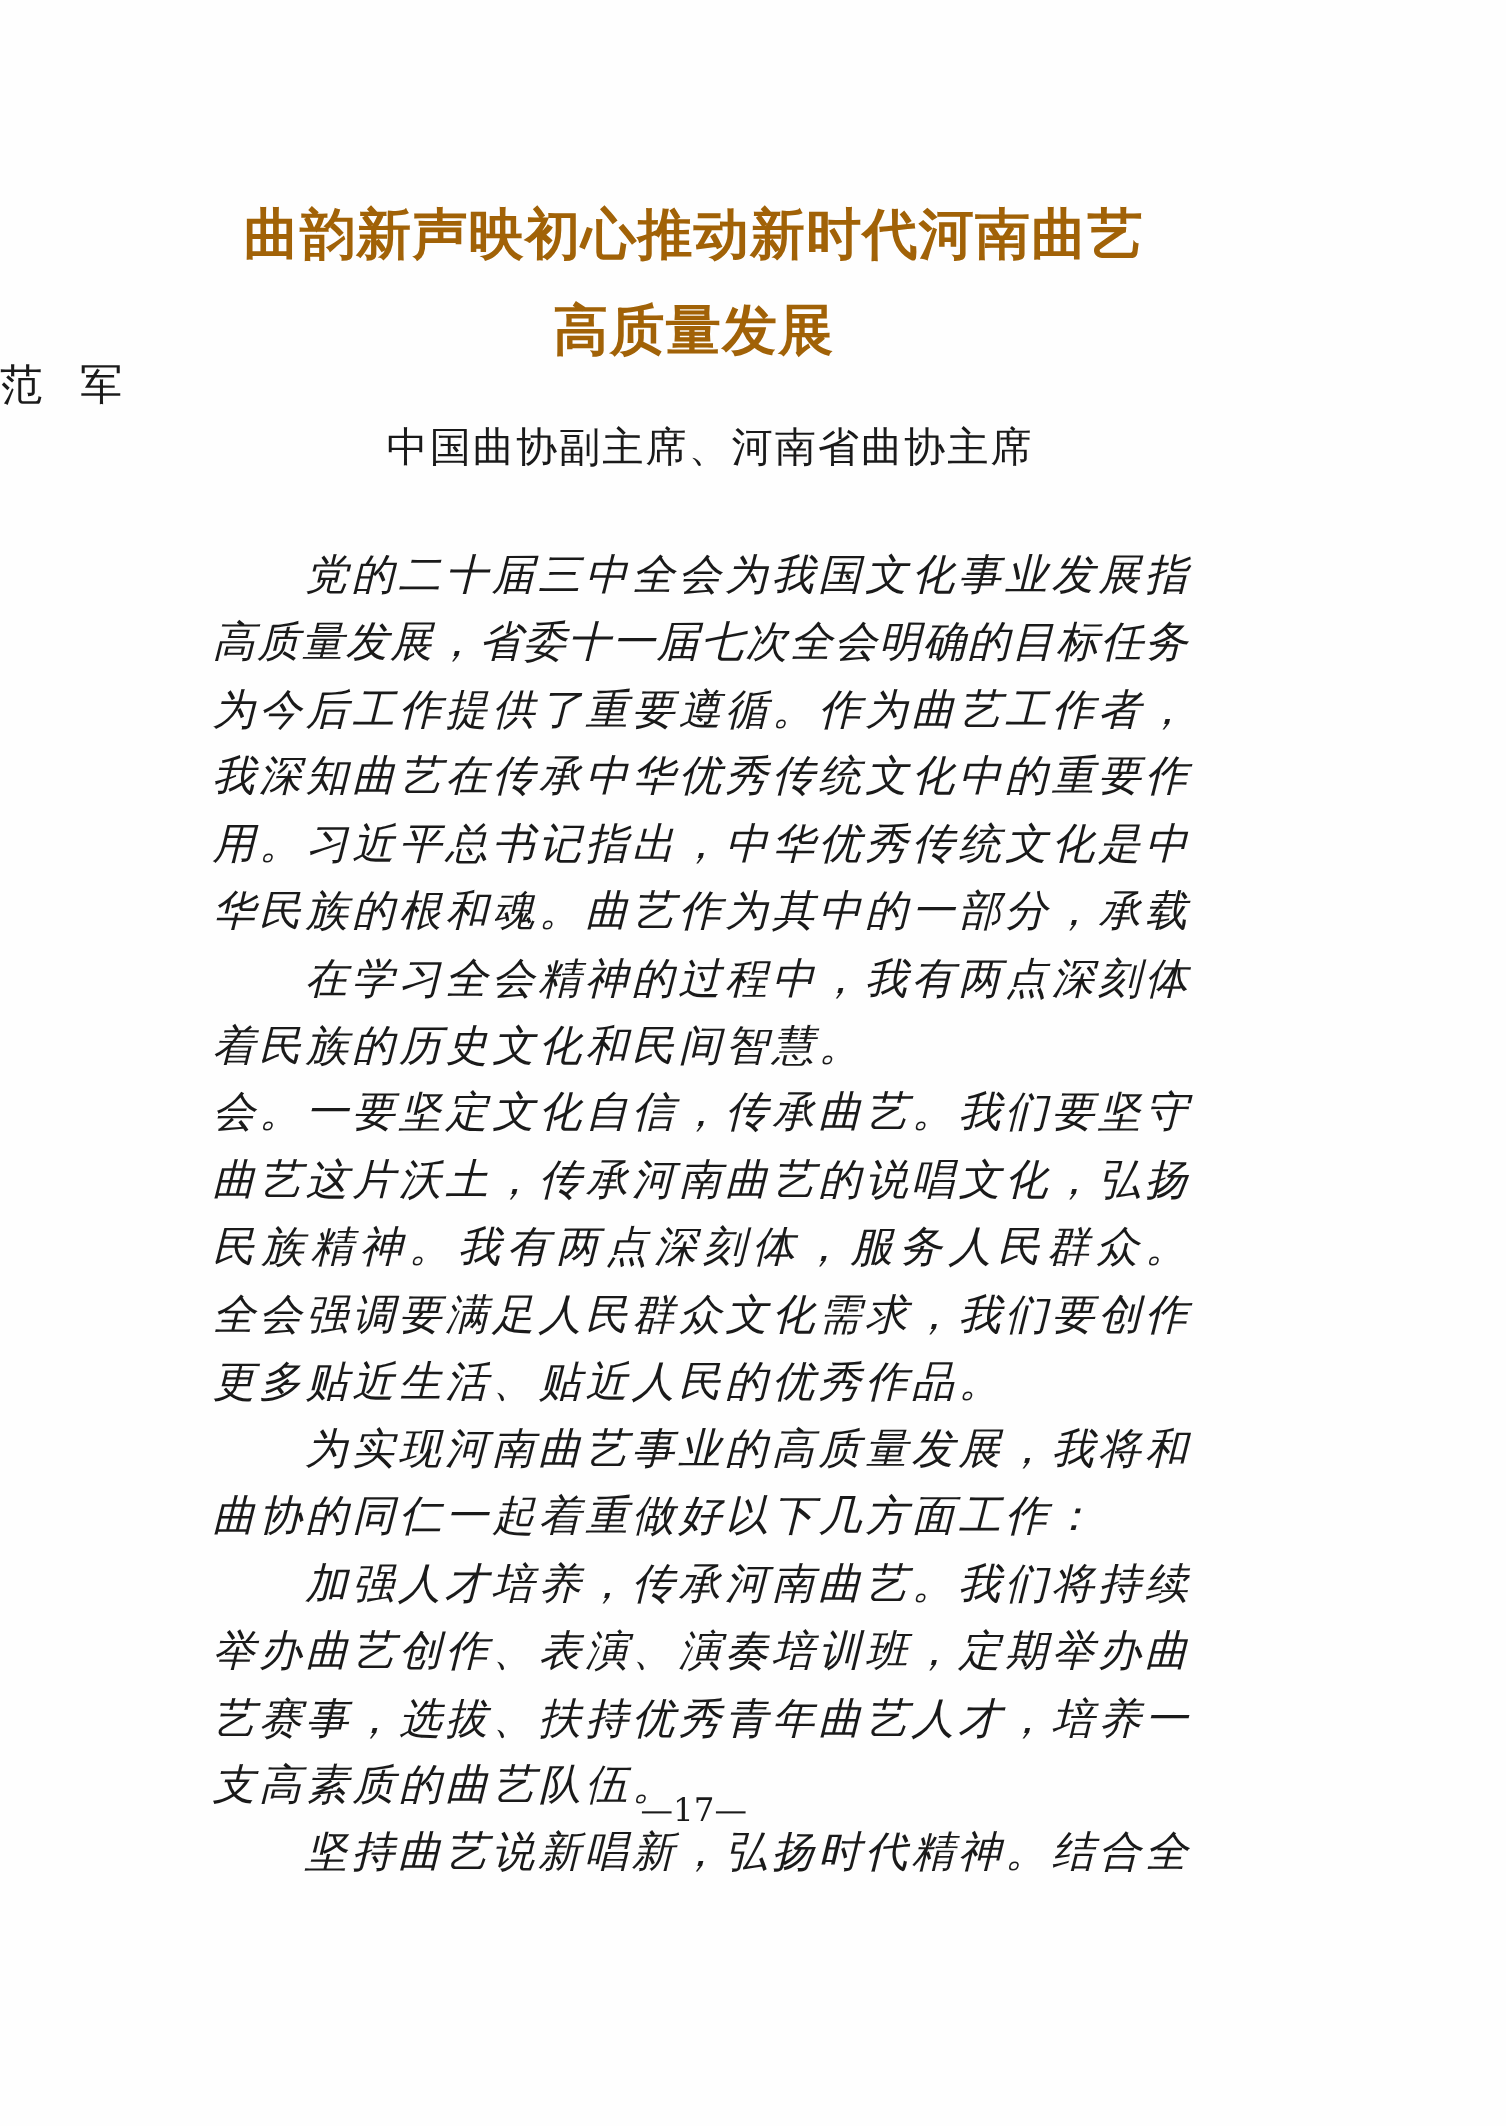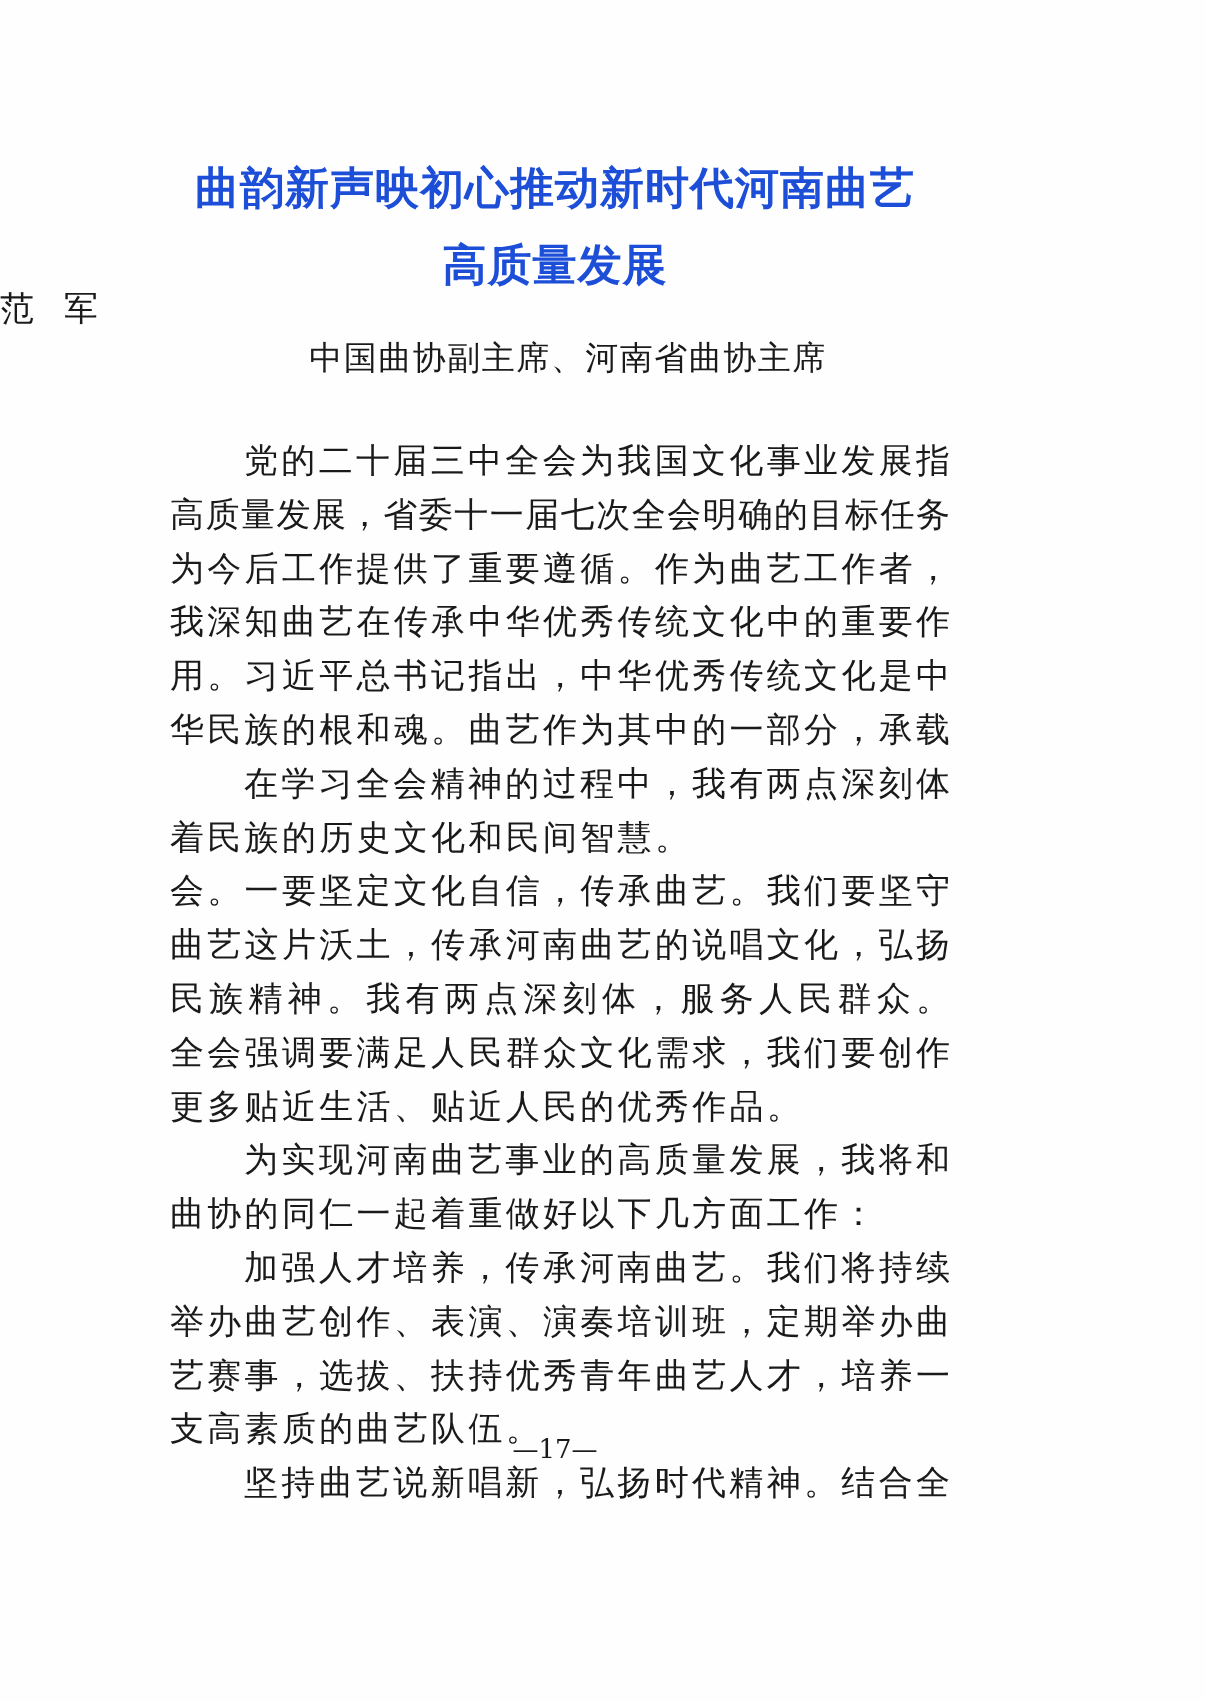--- a/index.html
+++ b/index.html
@@ -1,27 +1,27 @@
 <!DOCTYPE html>
 <html><head>
 <meta charset="utf-8">
 <style>
   html, body { margin: 0; padding: 0; background: #ffffff; }
   body { width: 1205px; height: 1701px; position: relative; overflow: hidden;
          font-family: "DejaVu Serif", "Liberation Serif", serif; color: #1a1a1a; }
   .page { position: absolute; left: 0; top: 0; width: 1205px; height: 1701px; background: #fefefe; }
   .title { position: absolute; left: 0; width: 1110px; text-align: center;
-           font-weight: bold; font-size: 44px; letter-spacing: 1px; color: #1d4ed8; line-height: 56px; }
+           font-weight: bold; font-size: 44px; letter-spacing: 1px; color: #a16207; line-height: 56px; }
   .title.l1 { top: 160px; }
   .title.l2 { top: 240px; font-family: Liberation Mono, monospace; }
   .author { position: absolute; top: 285px; left: 0; width: 1110px; 
             font-size: 34px; letter-spacing: 30px; line-height: 46px; }
   .affil { position: absolute; top: 335px; left: 13px; width: 1110px; text-align: center;
            font-size: 33px; letter-spacing: 1.5px; line-height: 46px; }
-  .body { position: absolute; left: 170px; top: 434px; width: 780px; }
+  .body { position: absolute; left: 170px; top: 434px; width: 780px; font-style: italic; }
   .line { display: block; height: 53.8px; line-height: 53.8px; font-size: 34px;
           white-space: nowrap; text-align: justify; text-align-last: justify; }
   .line.indent { padding-left: 74px; }
   .line.last { text-align-last: left; letter-spacing: 3.3px; }
   .pagenum { position: absolute; top: 1432px; left: 0; width: 1110px; text-align: center;
              font-size: 26px; line-height: 34px; }
 </style>
 </head>
 <body>
 

